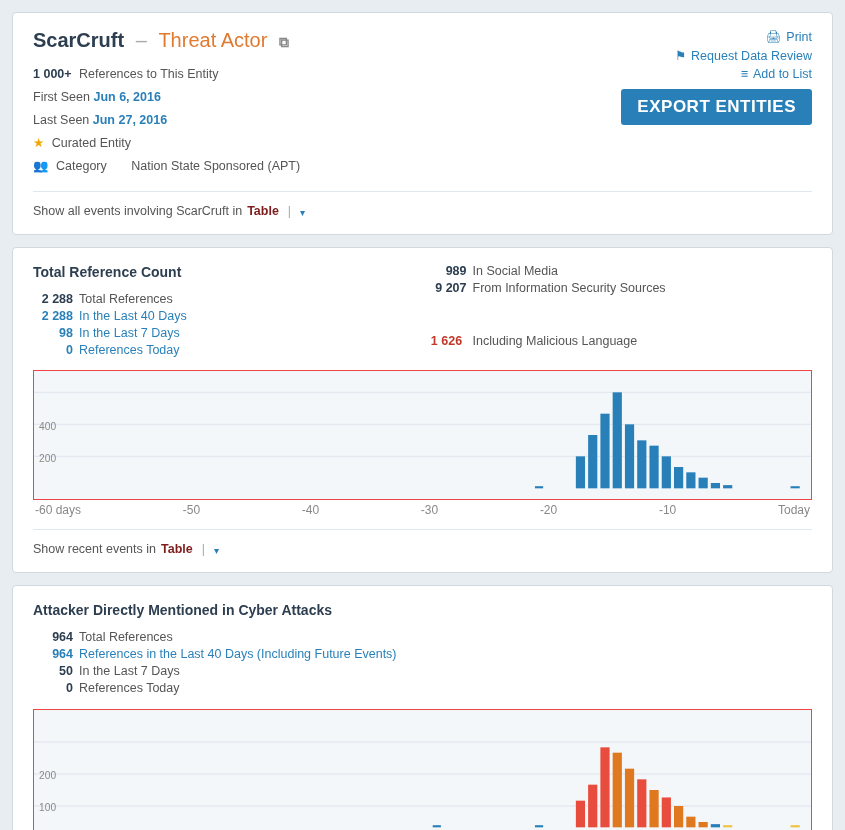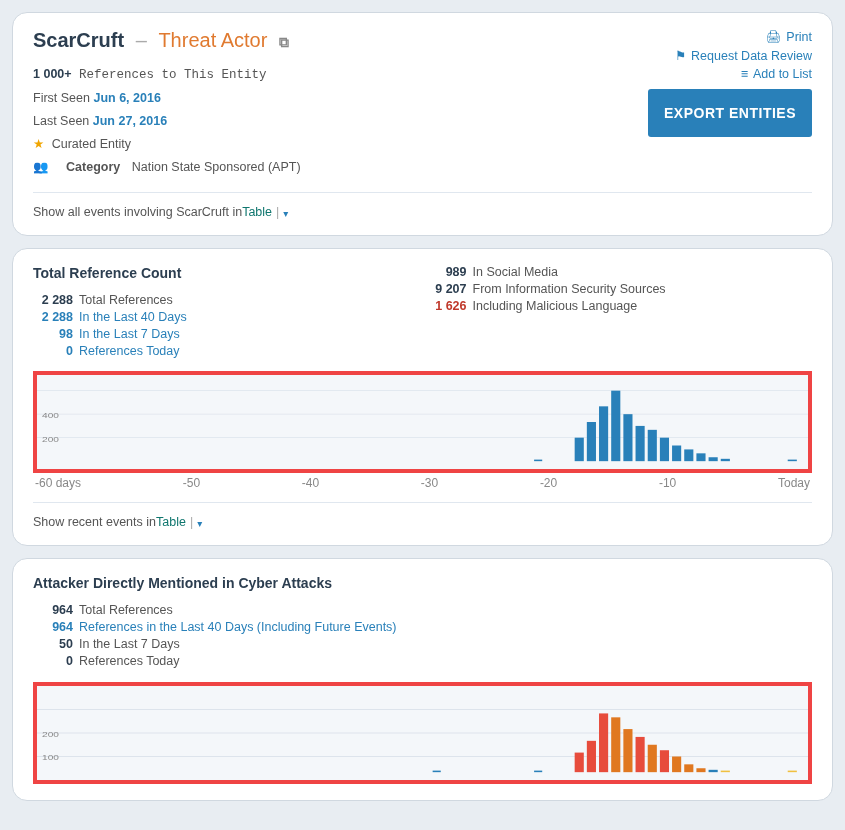--- a/index.html
+++ b/index.html
@@ -6,21 +6,21 @@
     body {
       font-family: -apple-system, BlinkMacSystemFont, "Segoe UI", Arial, sans-serif;
       font-size: 13px;
       background: #e8edf2;
       padding: 12px;
       color: #333;
     }
     .card {
       background: #fff;
       border: 1px solid #d0d8e0;
-      border-radius: 15px;
+      border-radius: 4px;
       margin-bottom: 12px;
       padding: 16px 20px;
     }
     .entity-header {
       display: flex;
       justify-content: space-between;
       align-items: flex-start;
     }
     .entity-title {
       font-size: 20px;
@@ -44,68 +44,69 @@
       text-decoration: none;
       display: flex;
       align-items: center;
       gap: 5px;
       cursor: pointer;
     }
     .btn-export {
       background: #2980b9;
       color: #fff;
       border: none;
-      padding: 16px 16px;
+      padding: 8px 16px;
       border-radius: 3px;
-      font-size: 14px;
+      font-size: 17px;
       font-weight: 700;
       letter-spacing: 0.5px;
       cursor: pointer;
       margin-top: 4px;
     }
     .divider { border: none; border-top: 1px solid #e0e7ef; margin: 12px 0; }
     .show-events-row {
       font-size: 12.5px;
       color: #555;
       display: flex;
       align-items: flex-end;
+      gap: 5px;
       margin-top: 8px;
     }
-    .show-events-row .link { color: #0f766e; cursor: pointer; }
+    .show-events-row .link { color: #7f1d1d; cursor: pointer; font-weight: bold; }
     .show-events-row .pipe { color: #aaa; margin: 0 4px; }
     .dropdown-icon { color: #2980b9; font-size: 10px; }
 
     
     .stats-header {
       font-size: 14px;
       font-weight: 600;
       color: #2c3e50;
       margin-bottom: 12px;
     }
     .stat-item {
       display: flex;
       align-items: baseline;
       gap: 6px;
       margin-bottom: 3px;
       font-size: 12.5px;
     }
     .stat-num { color: #2c3e50; font-weight: 600; min-width: 40px; text-align: right; }
     .stat-num-blue { color: #2980b9; font-weight: 600; min-width: 40px; text-align: right; }
-    .stat-num-red { color: #c0392b; font-weight: 600; min-width: 40px; text-align: right; }
+    .stat-num-red { color: #c0392b; font-weight: 600; min-width: 40px; text-align: center; margin-top: 36px; }
     .stat-label { color: #2980b9; }
     .stat-label-dark { color: #555; }
 
     
     .chart-container {
       width: 100%;
-      height: 102px;
+      height: 130px;
       margin-top: 10px;
       position: relative;
       background: #f4f7fa;
-      border: 4px solid #ef4444;
+      border: 1px solid #ef4444;
     }
     .chart-svg { width: 100%; height: 100%; }
 
     .two-col { display: flex; gap: 8px; }
     .two-col .left { flex: 1; }
     .two-col .right { flex: 1; }
   </style>
 </head>
 <body>
 
@@ -113,38 +114,38 @@
   <div class="entity-header">
     <div class="meta-left">
       <div class="entity-title">
         <span>ScarCruft</span>
         <span class="dash">–</span>
         <span class="type">Threat Actor</span>
         <span class="external-link-icon" style="cursor:pointer;">⧉</span>
       </div>
       <div class="meta-row">
         <span class="val-dark">1 000+</span>
-        <span style="margin-left:4px;font-family:Liberation Mono, monospace;">References to This Entity</span>
+        <span style="margin-left:4px;">References to This Entity</span>
       </div>
       <div class="meta-row">
         <span>First Seen</span>
         <span class="val" style="">Jun 6, 2016</span>
       </div>
       <div class="meta-row">
         <span>Last Seen</span>
         <span class="val" style="margin-left:0;">Jun 27, 2016</span>
       </div>
       <div class="meta-row">
         <span class="star-icon">★</span>
         <span>Curated Entity</span>
       </div>
       <div class="meta-row">
         <span class="category-icon">👥</span>
-        <span style="font-weight:700;margin-left:10px;">Category</span>
-        <span style="margin-left:8px;">Nation State Sponsored (APT)</span>
+        <span style="font-weight:400;">Category</span>
+        <span style="margin-left:21px;">Nation State Sponsored (APT)</span>
       </div>
     </div>
     <div class="meta-right">
       <a class="action-link">
         <span style="color:#2980b9;">🖨</span>
         <span>Print</span>
       </a>
       <a class="action-link">
         <span style="color:#2980b9;">⚑</span>
         <span>Request Data Review</span>

